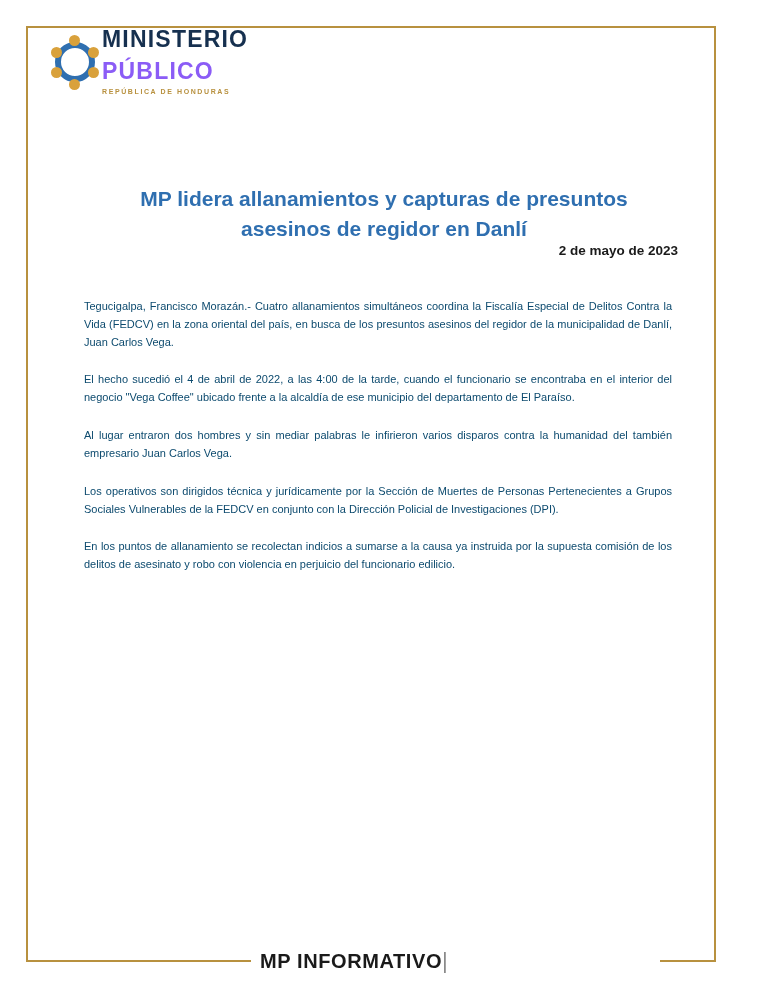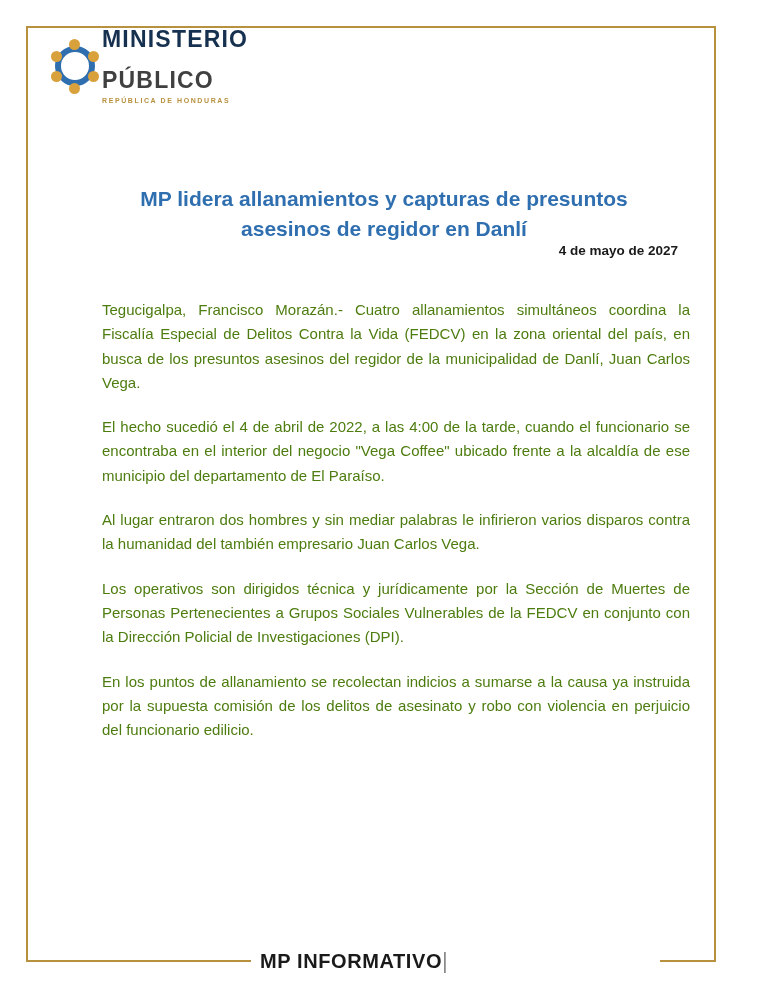--- a/index.html
+++ b/index.html
@@ -118,22 +118,22 @@
   .logo-line1 {
     font-size: 23px;
     font-weight: bold;
     letter-spacing: 1.2px;
     color: #16304f;
   }
   .logo-line2 {
     font-size: 23px;
     font-weight: bold;
     letter-spacing: 1.2px;
-    color: #404040;
-    margin-top: 18px;
+    color: #8b5cf6;
+    margin-top: 9px;
   }
   .logo-line3 {
     font-size: 7px;
     font-weight: bold;
     letter-spacing: 1.6px;
     color: #b8913f;
     margin-top: 5px;
   }
 
   
@@ -158,27 +158,27 @@
     width: 678px;
     text-align: right;
     font-size: 13.5px;
     font-weight: bold;
     color: #1a1a1a;
   }
 
   
   .body-copy {
     position: absolute;
-    left: 102px;
+    left: 84px;
     top: 298px;
     width: 588px;
-    font-size: 15px;
+    font-size: 11px;
     line-height: 1.62;
     text-align: justify;
-    color: #4d7c0f;
+    color: #0c4a6e;
   }
   .body-copy p {
     margin: 0 0 20px 0;
   }
   .body-copy p:last-child {
     margin-bottom: 6px;
   }
 
   
   .footer {
@@ -222,21 +222,21 @@
     </div>
     <div class="logo-text">
       <div class="logo-line1">MINISTERIO</div>
       <div class="logo-line2">PÚBLICO</div>
       <div class="logo-line3">REPÚBLICA DE HONDURAS</div>
     </div>
   </div>
 
   <div class="title">MP lidera allanamientos y capturas de presuntos asesinos de regidor en Danlí</div>
 
-  <div class="date">4 de mayo de 2027</div>
+  <div class="date">2 de mayo de 2023</div>
 
   <div class="body-copy">
     <p>Tegucigalpa, Francisco Morazán.- Cuatro allanamientos simultáneos coordina la Fiscalía Especial de Delitos Contra la Vida (FEDCV) en la zona oriental del país, en busca de los presuntos asesinos del regidor de la municipalidad de Danlí, Juan Carlos Vega.</p>
     <p>El hecho sucedió el 4 de abril de 2022, a las 4:00 de la tarde, cuando el funcionario se encontraba en el interior del negocio "Vega Coffee" ubicado frente a la alcaldía de ese municipio del departamento de El Paraíso.</p>
     <p>Al lugar entraron dos hombres y sin mediar palabras le infirieron varios disparos contra la humanidad del también empresario Juan Carlos Vega.</p>
     <p>Los operativos son dirigidos técnica y jurídicamente por la Sección de Muertes de Personas Pertenecientes a Grupos Sociales Vulnerables de la FEDCV en conjunto con la Dirección Policial de Investigaciones (DPI).</p>
     <p>En los puntos de allanamiento se recolectan indicios a sumarse a la causa ya instruida por la supuesta comisión de los delitos de asesinato y robo con violencia en perjuicio del funcionario edilicio.</p>
   </div>
 
   <div class="footer">

